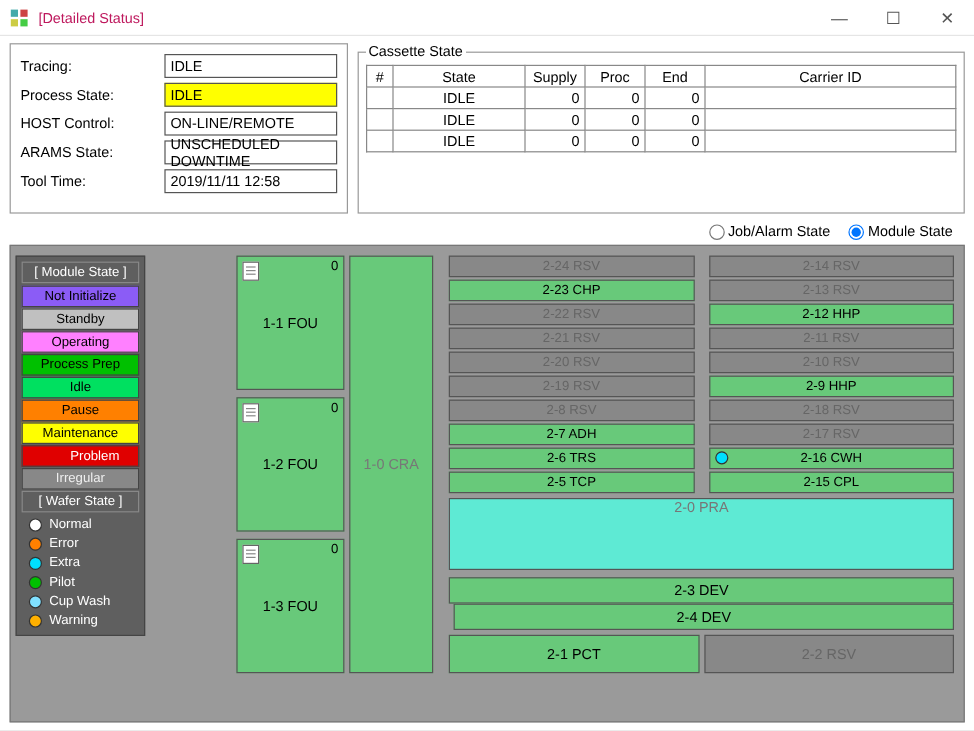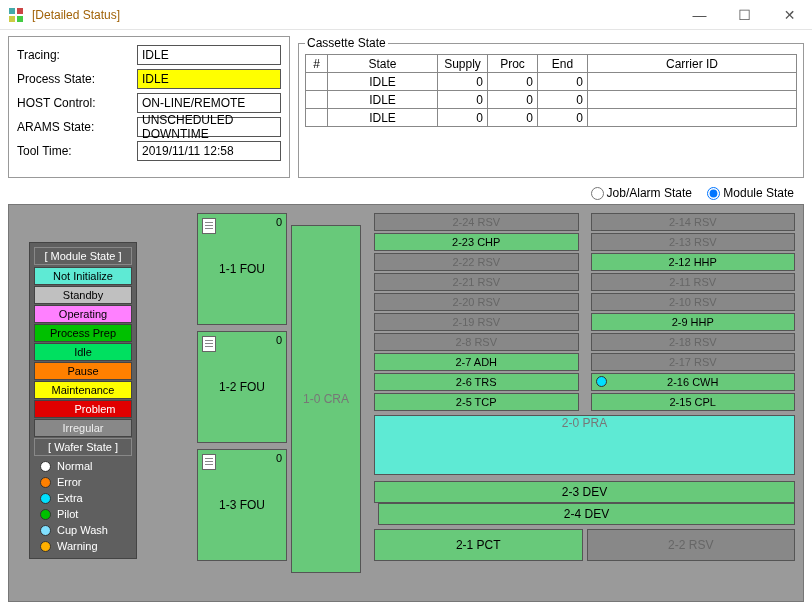--- a/index.html
+++ b/index.html
@@ -1,21 +1,21 @@
 <!DOCTYPE html>
 <html><head>
 <meta charset="utf-8">
 <style>
 * { box-sizing: border-box; margin: 0; padding: 0; }
 body { font-family: "Segoe UI", Tahoma, sans-serif; font-size: 12px; background: #fff; width: 812px; height: 609px; overflow: hidden; }
 
 
 .titlebar { height: 30px; background: #fff; border-bottom: 1px solid #e5e5e5; display: flex; align-items: center; padding: 0 0 0 8px; }
 .titlebar .appicon { width: 16px; height: 16px; margin-right: 8px; display: inline-block; }
-.titlebar .title { color: #a16207; font-size: 12px; flex: 1; }
+.titlebar .title { color: #be185d; font-size: 12px; flex: 1; }
 .titlebar .winbtns { display: flex; }
 .titlebar .winbtn { width: 45px; height: 30px; display: flex; align-items: center; justify-content: center; color: #555; font-size: 14px; }
 
 
 .upper { display: flex; padding: 6px 8px 4px 8px; gap: 8px; }
 .status-box { border: 1px solid #999; padding: 8px 8px 8px 8px; width: 282px; }
 .status-row { display: flex; align-items: center; margin-bottom: 4px; height: 20px; }
 .status-label { width: 120px; font-size: 12px; }
 .status-val { flex: 1; border: 1px solid #555; height: 20px; padding: 1px 4px; font-size: 12px; display: flex; align-items: center; }
 .bg-green { background: #00e000; }
@@ -33,24 +33,24 @@
 
 
 .radio-row { text-align: right; padding: 4px 18px 4px 0; font-size: 12px; }
 .radio-row label { margin-left: 12px; }
 input[type=radio] { vertical-align: middle; margin-right: 3px; }
 
 
 .main { background: #9a9a9a; position: relative; margin: 0 8px 8px 8px; height: 398px; border: 1px solid #777; }
 
 
-.legend { position: absolute; left: 20px; top: 8px; width: 108px; background: #5f5f5f; border: 1px solid #444; padding: 4px; margin-top: 29px; }
+.legend { position: absolute; left: 4px; top: 8px; width: 108px; background: #5f5f5f; border: 1px solid #444; padding: 4px; }
 .legend-header { background: #5f5f5f; color: #fff; text-align: center; font-size: 11px; padding: 2px 0; border: 1px solid #888; margin-bottom: 2px; }
 .legend-item { text-align: center; font-size: 11px; padding: 2px 0; margin-bottom: 1px; border: 1px solid #444; color: #000; }
-.li-notinit { background: #5eead4; }
+.li-notinit { background: #8b5cf6; }
 .li-standby { background: #c0c0c0; }
 .li-operating { background: #ff80ff; }
 .li-processprep { background: #00c000; color: #000; }
 .li-idle { background: #00e060; }
 .li-pause { background: #ff8000; }
 .li-maint { background: #ffff00; }
 .li-problem { background: #e00000; color: #fff; padding-left: 24px; }
 .li-irregular { background: #888; color: #eee; }
 .wafer-line { display: flex; align-items: center; color: #fff; font-size: 11px; padding: 2px 0 2px 6px; }
 .dot { width: 11px; height: 11px; border-radius: 50%; margin-right: 6px; border: 1px solid #333; }
@@ -63,21 +63,21 @@
 
 
 .modwrap { position: absolute; left: 128px; top: 8px; right: 8px; bottom: 8px; }
 
 .fou-col { position: absolute; left: 60px; top: 0; width: 90px; }
 .fou { position: relative; background: #68c97a; border: 1px solid #555; height: 112px; margin-bottom: 6px; display: flex; align-items: center; justify-content: center; font-size: 12px; }
 .fou .count { position: absolute; top: 2px; right: 4px; font-size: 11px; }
 .fou .doc { position: absolute; top: 4px; left: 4px; width: 14px; height: 16px; background: #fff; border: 1px solid #666; }
 .fou .doc::before { content:""; position:absolute; left:2px; top:3px; width:8px; height:1px; background:#888; box-shadow:0 3px 0 #888,0 6px 0 #888; }
 
-.cra { position: absolute; left: 154px; top: 12px; width: 70px; height: 348px; background: #68c97a; border: 1px solid #555; display: flex; align-items: center; justify-content: center; font-size: 12px; color: #777; }
+.cra { position: absolute; left: 154px; top: 0; width: 70px; height: 348px; background: #68c97a; border: 1px solid #555; display: flex; align-items: center; justify-content: center; font-size: 12px; color: #777; }
 
 .rightarea { position: absolute; left: 237px; top: 0; right: 0; height: 299px; }
 .row { display: flex; height: 18px; margin-bottom: 2px; }
 .cell { flex: 1; border: 1px solid #555; display: flex; align-items: center; justify-content: center; font-size: 11px; position: relative; }
 .cell + .cell { margin-left: 12px; }
 .c-green { background: #68c97a; color: #000; }
 .c-grey { background: #888888; color: #666; }
 .wdot { position: absolute; left: 4px; top: 2px; width: 11px; height: 11px; border-radius: 50%; background: #00e0ff; border: 1px solid #333; }
 
 .pra { margin-top: 4px; height: 60px; background: #5eead4; border: 1px solid #555; display: flex; align-items: flex-start; justify-content: center; font-size: 12px; color: #777; }

